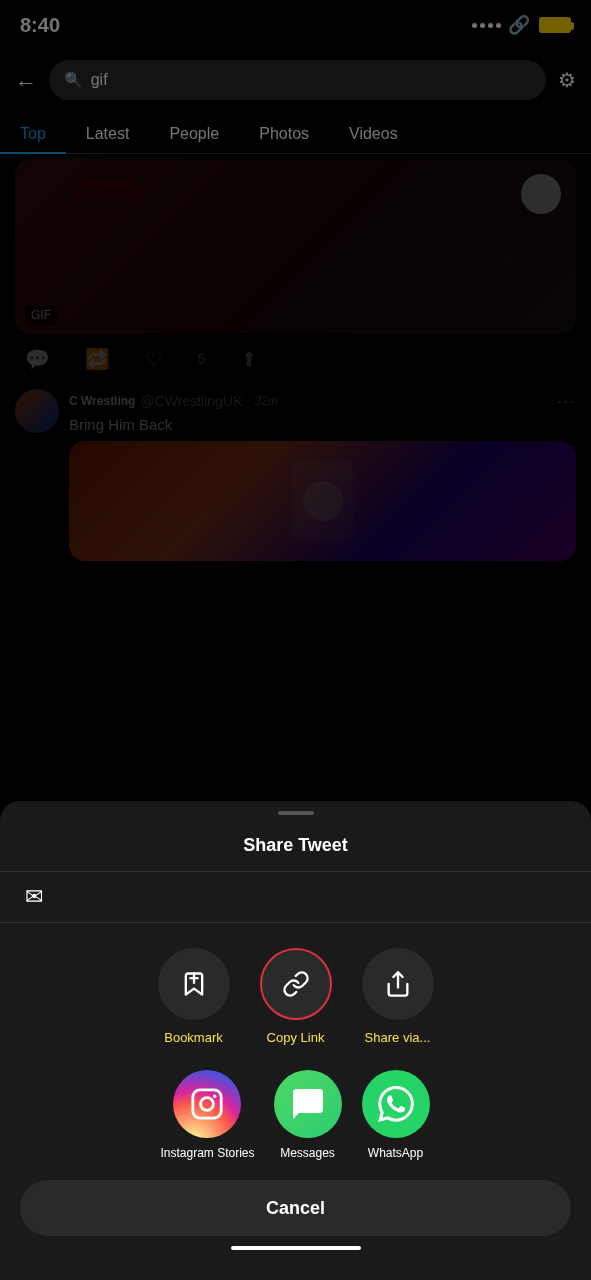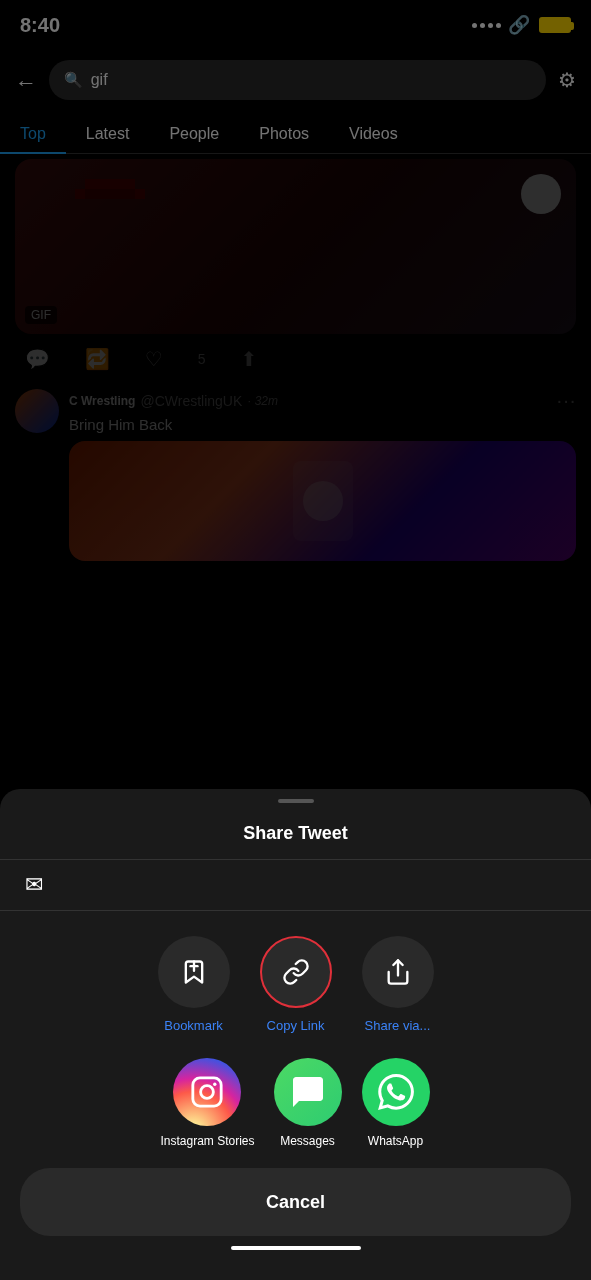--- a/index.html
+++ b/index.html
@@ -236,21 +236,21 @@
       display: flex;
       align-items: center;
       justify-content: center;
       font-size: 26px;
       color: #fff;
     }
     .action-btn-circle.selected {
       border: 2px solid #e0303a;
     }
     .action-btn-label {
-      color: #3b82f6;
+      color: #fde047;
       font-size: 13px;
       text-align: center;
     }
 
     
     .apps-grid {
       display: flex;
       justify-content: center;
       gap: 18px;
       padding: 20px 10px 5px;
@@ -289,21 +289,21 @@
       font-size: 12px;
       text-align: center;
       line-height: 1.2;
     }
 
     
     .cancel-btn {
       margin: 15px 20px 10px;
       background: #2a2a2a;
       border-radius: 30px;
-      height: 68px;
+      height: 56px;
       display: flex;
       align-items: center;
       justify-content: center;
       cursor: pointer;
     }
     .cancel-text {
       color: #fff;
       font-size: 18px;
       font-weight: 600;
     }

